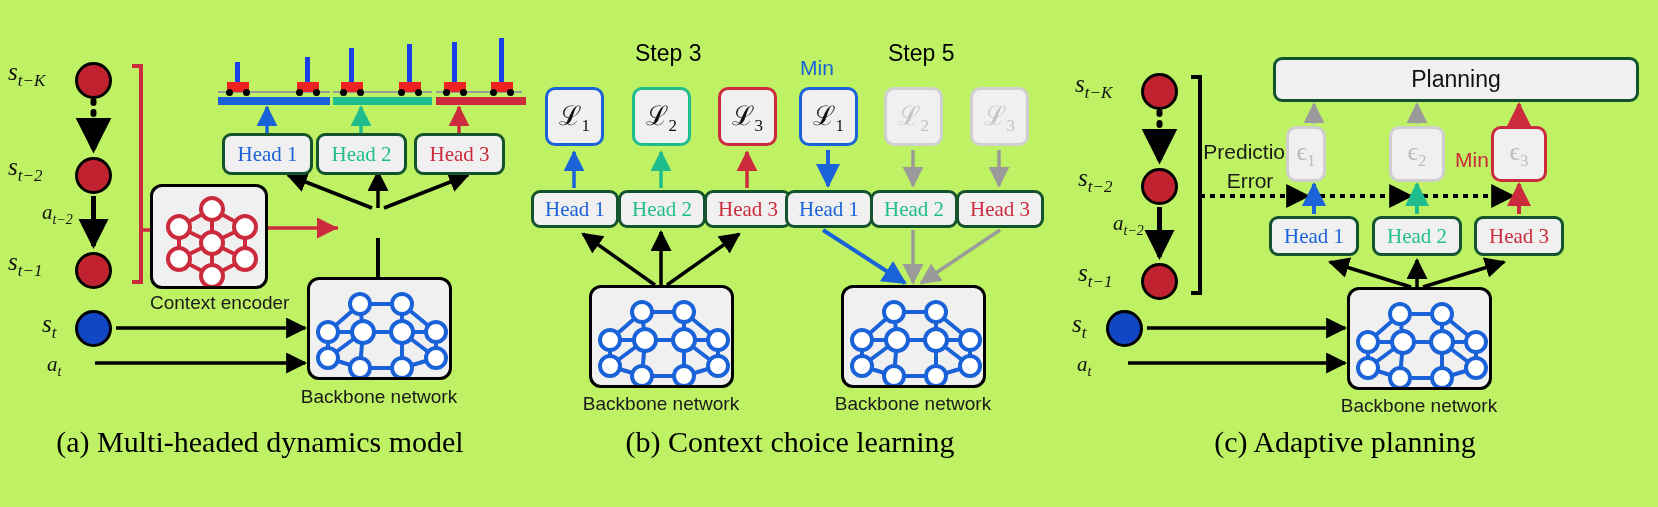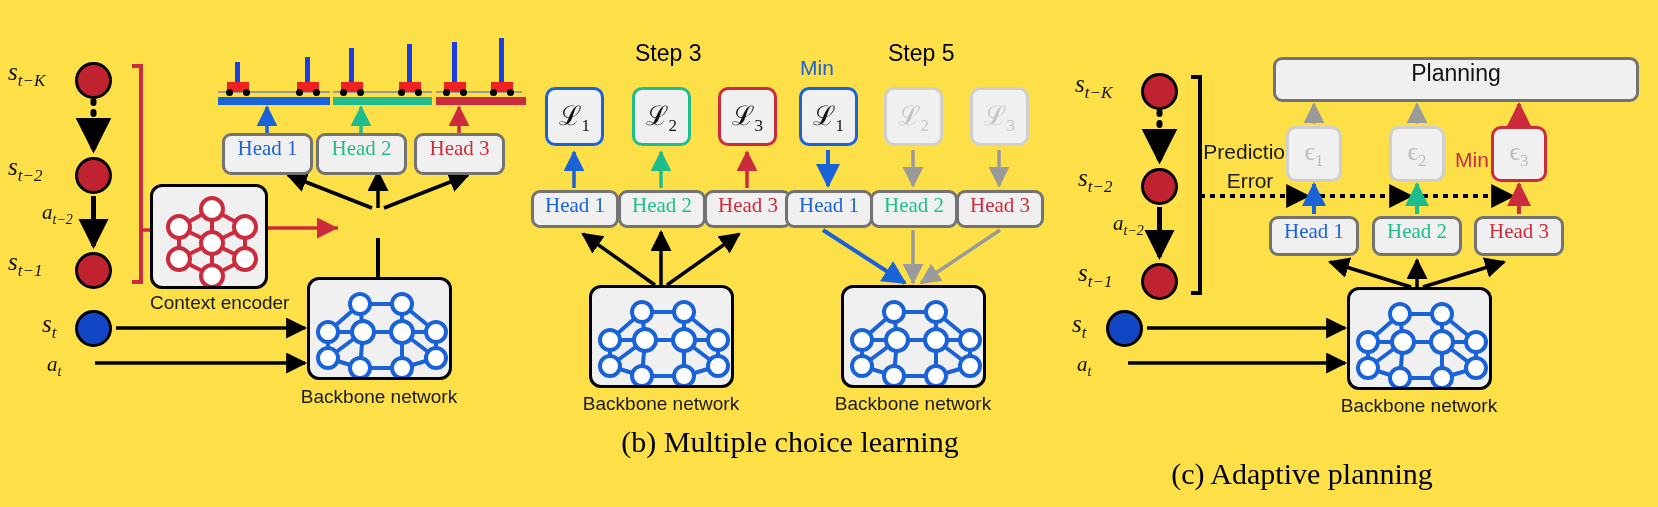--- a/index.html
+++ b/index.html
@@ -1,26 +1,26 @@
 <!DOCTYPE html>
 <html><head>
 <meta charset="utf-8">
 <style>
   html,body{margin:0;padding:0;background:#ffffff;}
   body{width:1658px;height:507px;font-family:"Liberation Sans",sans-serif;}
-  #fig{position:relative;width:1658px;height:507px;overflow:hidden;background:#fde047;}
+  #fig{position:relative;width:1658px;height:507px;overflow:hidden;background:#bef264;}
   .abs{position:absolute;}
 
   
   .box{
     position:absolute;
     background:#f0f0f0;
-    border:3px solid #737373;
+    border:3px solid #14532d;
     border-radius:9px;
-    display:flex;justify-content:center;
+    display:flex;align-items:center;justify-content:center;
     box-sizing:border-box;
     font-family:"Liberation Sans",sans-serif;
     white-space:nowrap;
   }
   .lbox{ 
     position:absolute;
     background:#f0f0f0;
     border:3px solid #000;
     border-radius:10px;
     display:flex;align-items:center;justify-content:center;
@@ -258,20 +258,21 @@
           <circle cx="92" cy="24" r="10"></circle>
         <circle cx="92" cy="52" r="11"></circle>
           <circle cx="92" cy="88" r="10"></circle>
         <circle cx="126" cy="52" r="10"></circle>
           <circle cx="126" cy="78" r="10"></circle>
       </g>
     </svg>
   </div>
   <div class="sublab" style="left:294px;top:386px;width:170px;">Backbone network</div>
 
+  <div class="cap" style="left:0px;top:425px;width:520px;">(a) Multi-headed dynamics model</div>
 
   <div class="steplab" style="left:635px;top:40px;">Step 3</div>
   <div class="steplab" style="left:888px;top:40px;">Step 5</div>
   <div class="minlab" style="left:800px;top:56px;color:#1a62d8;">Min</div>
 
   <div class="lbox" style="left:545px;top:87px;width:59px;height:59px;border-color:#1a62d8;">
     <span class="losstxt" style="color:#111;">ℒ<sub style="font-size:17px;">1</sub></span>
   </div>
   <div class="lbox" style="left:632px;top:87px;width:59px;height:59px;border-color:#1fbd8d;">
     <span class="losstxt" style="color:#111;">ℒ<sub style="font-size:17px;">2</sub></span>
@@ -396,21 +397,21 @@
           <circle cx="92" cy="24" r="10"></circle>
         <circle cx="92" cy="52" r="11"></circle>
           <circle cx="92" cy="88" r="10"></circle>
         <circle cx="126" cy="52" r="10"></circle>
           <circle cx="126" cy="78" r="10"></circle>
       </g>
     </svg>
   </div>
   <div class="sublab" style="left:828px;top:393px;width:170px;">Backbone network</div>
 
-  <div class="cap" style="left:540px;top:425px;width:500px;">(b) Multiple choice learning</div>
+  <div class="cap" style="left:540px;top:425px;width:500px;">(b) Context choice learning</div>
 
   <div class="mathlab" style="left:1075px;top:70px;font-size:25px;">s<sub style="font-size:17px;">t−K</sub></div>
   <div class="mathlab" style="left:1078px;top:164px;font-size:25px;">s<sub style="font-size:17px;">t−2</sub></div>
   <div class="mathlab" style="left:1078px;top:259px;font-size:25px;">s<sub style="font-size:17px;">t−1</sub></div>
   <div class="mathlab" style="left:1113px;top:211px;font-size:21px;">a<sub style="font-size:14px;">t−2</sub></div>
   <div class="mathlab" style="left:1072px;top:310px;font-size:25px;">s<sub style="font-size:17px;">t</sub></div>
   <div class="mathlab" style="left:1077px;top:352px;font-size:21px;">a<sub style="font-size:14px;">t</sub></div>
 
   <div class="node" style="left:1141px;top:73px;width:37px;height:37px;background:#c0232f;border:3px solid #000;"></div>
   <div class="node" style="left:1141px;top:168px;width:37px;height:37px;background:#c0232f;border:3px solid #000;"></div>
@@ -419,21 +420,21 @@
 
   <div class="sublab" style="left:1185px;top:140px;width:130px;font-size:21px;">Prediction</div>
   <div class="sublab" style="left:1185px;top:169px;width:130px;font-size:21px;">Error</div>
 
   <div class="minlab" style="left:1455px;top:148px;color:#cc2b3d;">Min</div>
 
   <div class="box" style="left:1273px;top:57px;width:366px;height:45px;">
     <span style="font-size:23px;color:#111;">Planning</span>
   </div>
 
-  <div class="lbox" style="left:1286px;top:126px;width:56px;height:56px;border-color:#cfcfcf;">
+  <div class="lbox" style="left:1286px;top:126px;width:40px;height:56px;border-color:#cfcfcf;">
     <span style="font-family:'Liberation Serif',serif;font-size:26px;color:#bdbdbd;">ϵ<sub style="font-size:17px;">1</sub></span>
   </div>
   <div class="lbox" style="left:1389px;top:126px;width:56px;height:56px;border-color:#cfcfcf;">
     <span style="font-family:'Liberation Serif',serif;font-size:26px;color:#bdbdbd;">ϵ<sub style="font-size:17px;">2</sub></span>
   </div>
   <div class="lbox" style="left:1491px;top:126px;width:56px;height:56px;border-color:#cc2b3d;">
     <span style="font-family:'Liberation Serif',serif;font-size:26px;color:#bdbdbd;">ϵ<sub style="font-size:17px;">3</sub></span>
   </div>
 
   <div class="box" style="left:1269px;top:216px;width:90px;height:40px;">
@@ -503,15 +504,15 @@
           <circle cx="92" cy="24" r="10"></circle>
         <circle cx="92" cy="52" r="11"></circle>
           <circle cx="92" cy="88" r="10"></circle>
         <circle cx="126" cy="52" r="10"></circle>
           <circle cx="126" cy="78" r="10"></circle>
       </g>
     </svg>
   </div>
   <div class="sublab" style="left:1334px;top:395px;width:170px;">Backbone network</div>
 
-  <div class="cap" style="left:1072px;top:425px;width:460px;margin-top:32px;">(c) Adaptive planning</div>
+  <div class="cap" style="left:1115px;top:425px;width:460px;">(c) Adaptive planning</div>
 
 </div>
 
 </body></html>

